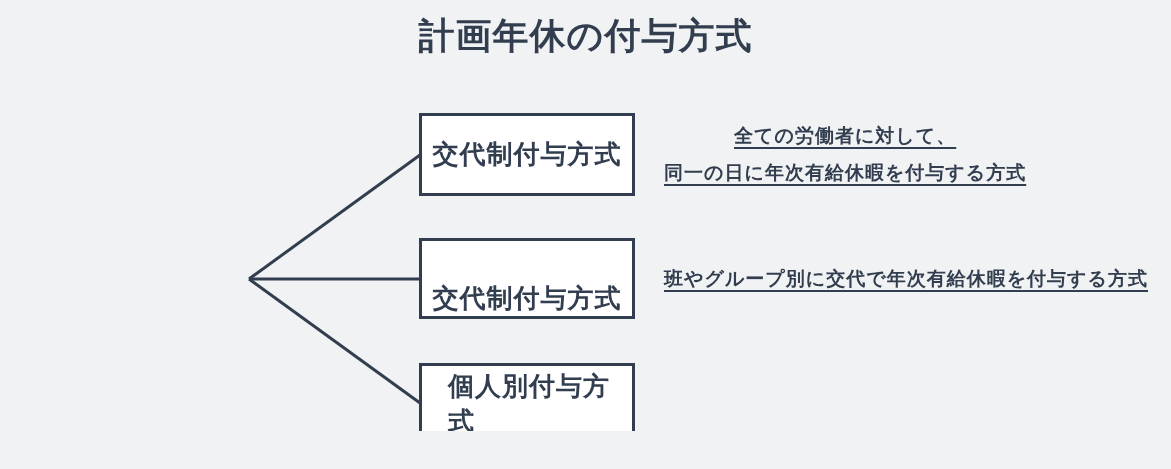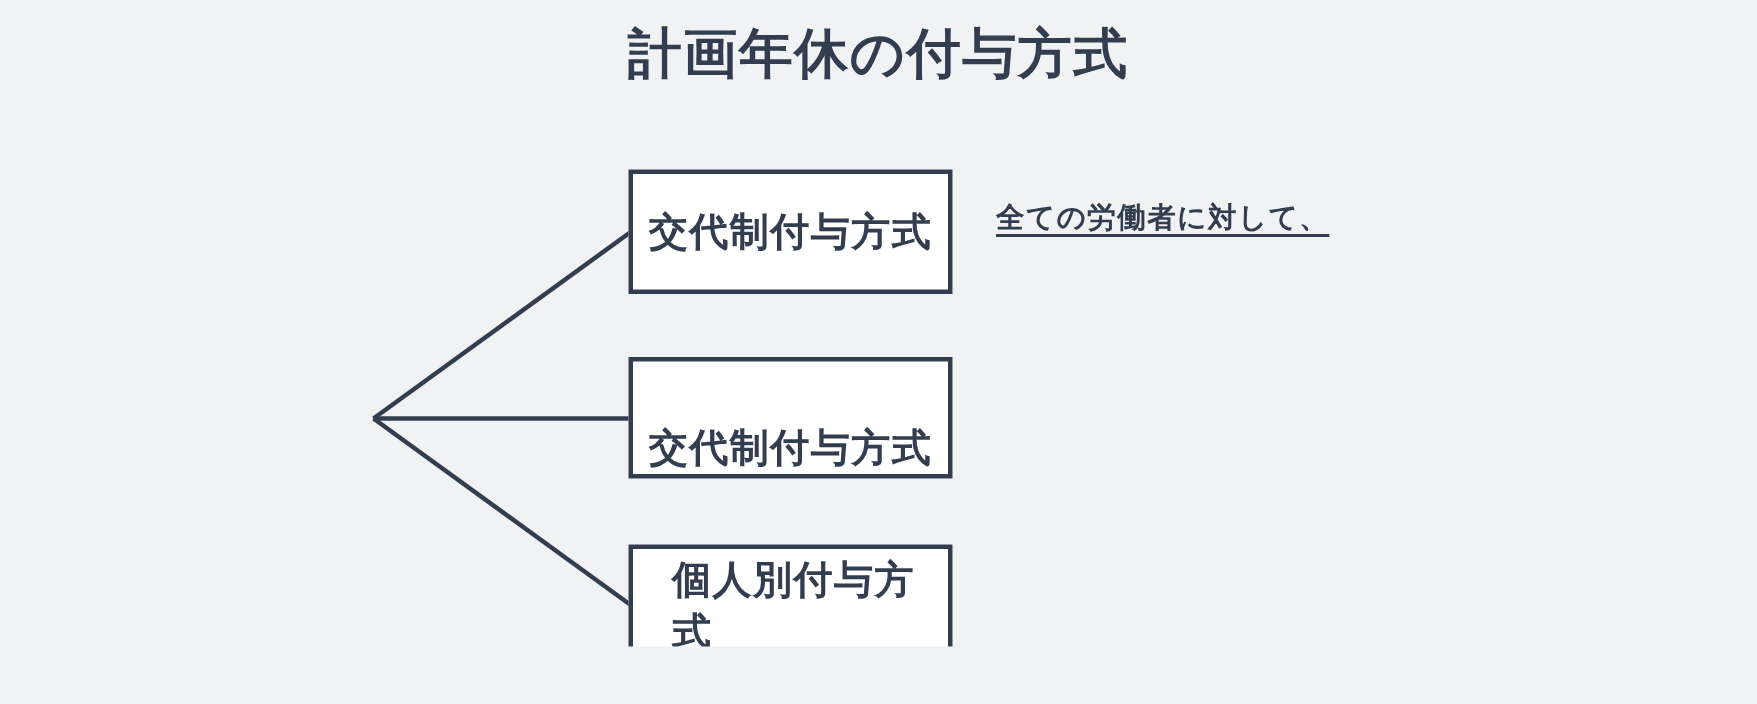--- a/index.html
+++ b/index.html
@@ -62,21 +62,21 @@
     letter-spacing: 1px;
     line-height: 37px;
     color: #323E4F;
   }
   .desc span {
     display: block;
     text-decoration: underline;
     text-underline-offset: 5px;
     text-decoration-thickness: 1.5px;
   }
-  .desc-0 { top: 127px; text-align: center; }
+  .desc-0 { top: 117px; text-align: center; }
   .desc-1 { top: 260px; }
   .desc-2 { top: 388px; }
 </style>
 </head>
 <body>
 
 <div class="canvas">
 
   <div class="diagram-title">計画年休の付与方式</div>
 
@@ -94,17 +94,21 @@
   <div class="node-box node-b1">
     <span>交代制付与方式</span>
   </div>
 
   <div class="node-box node-b2">
     <span>個人別付与方式</span>
   </div>
 
   <div class="desc desc-0">
     <span>全ての労働者に対して、</span>
+    <span>同一の日に年次有給休暇を付与する方式</span>
   </div>
 
+  <div class="desc desc-1">
+    <span>班やグループ別に交代で年次有給休暇を付与する方式</span>
+  </div>
 
 
 </div>
 
 </body></html>

